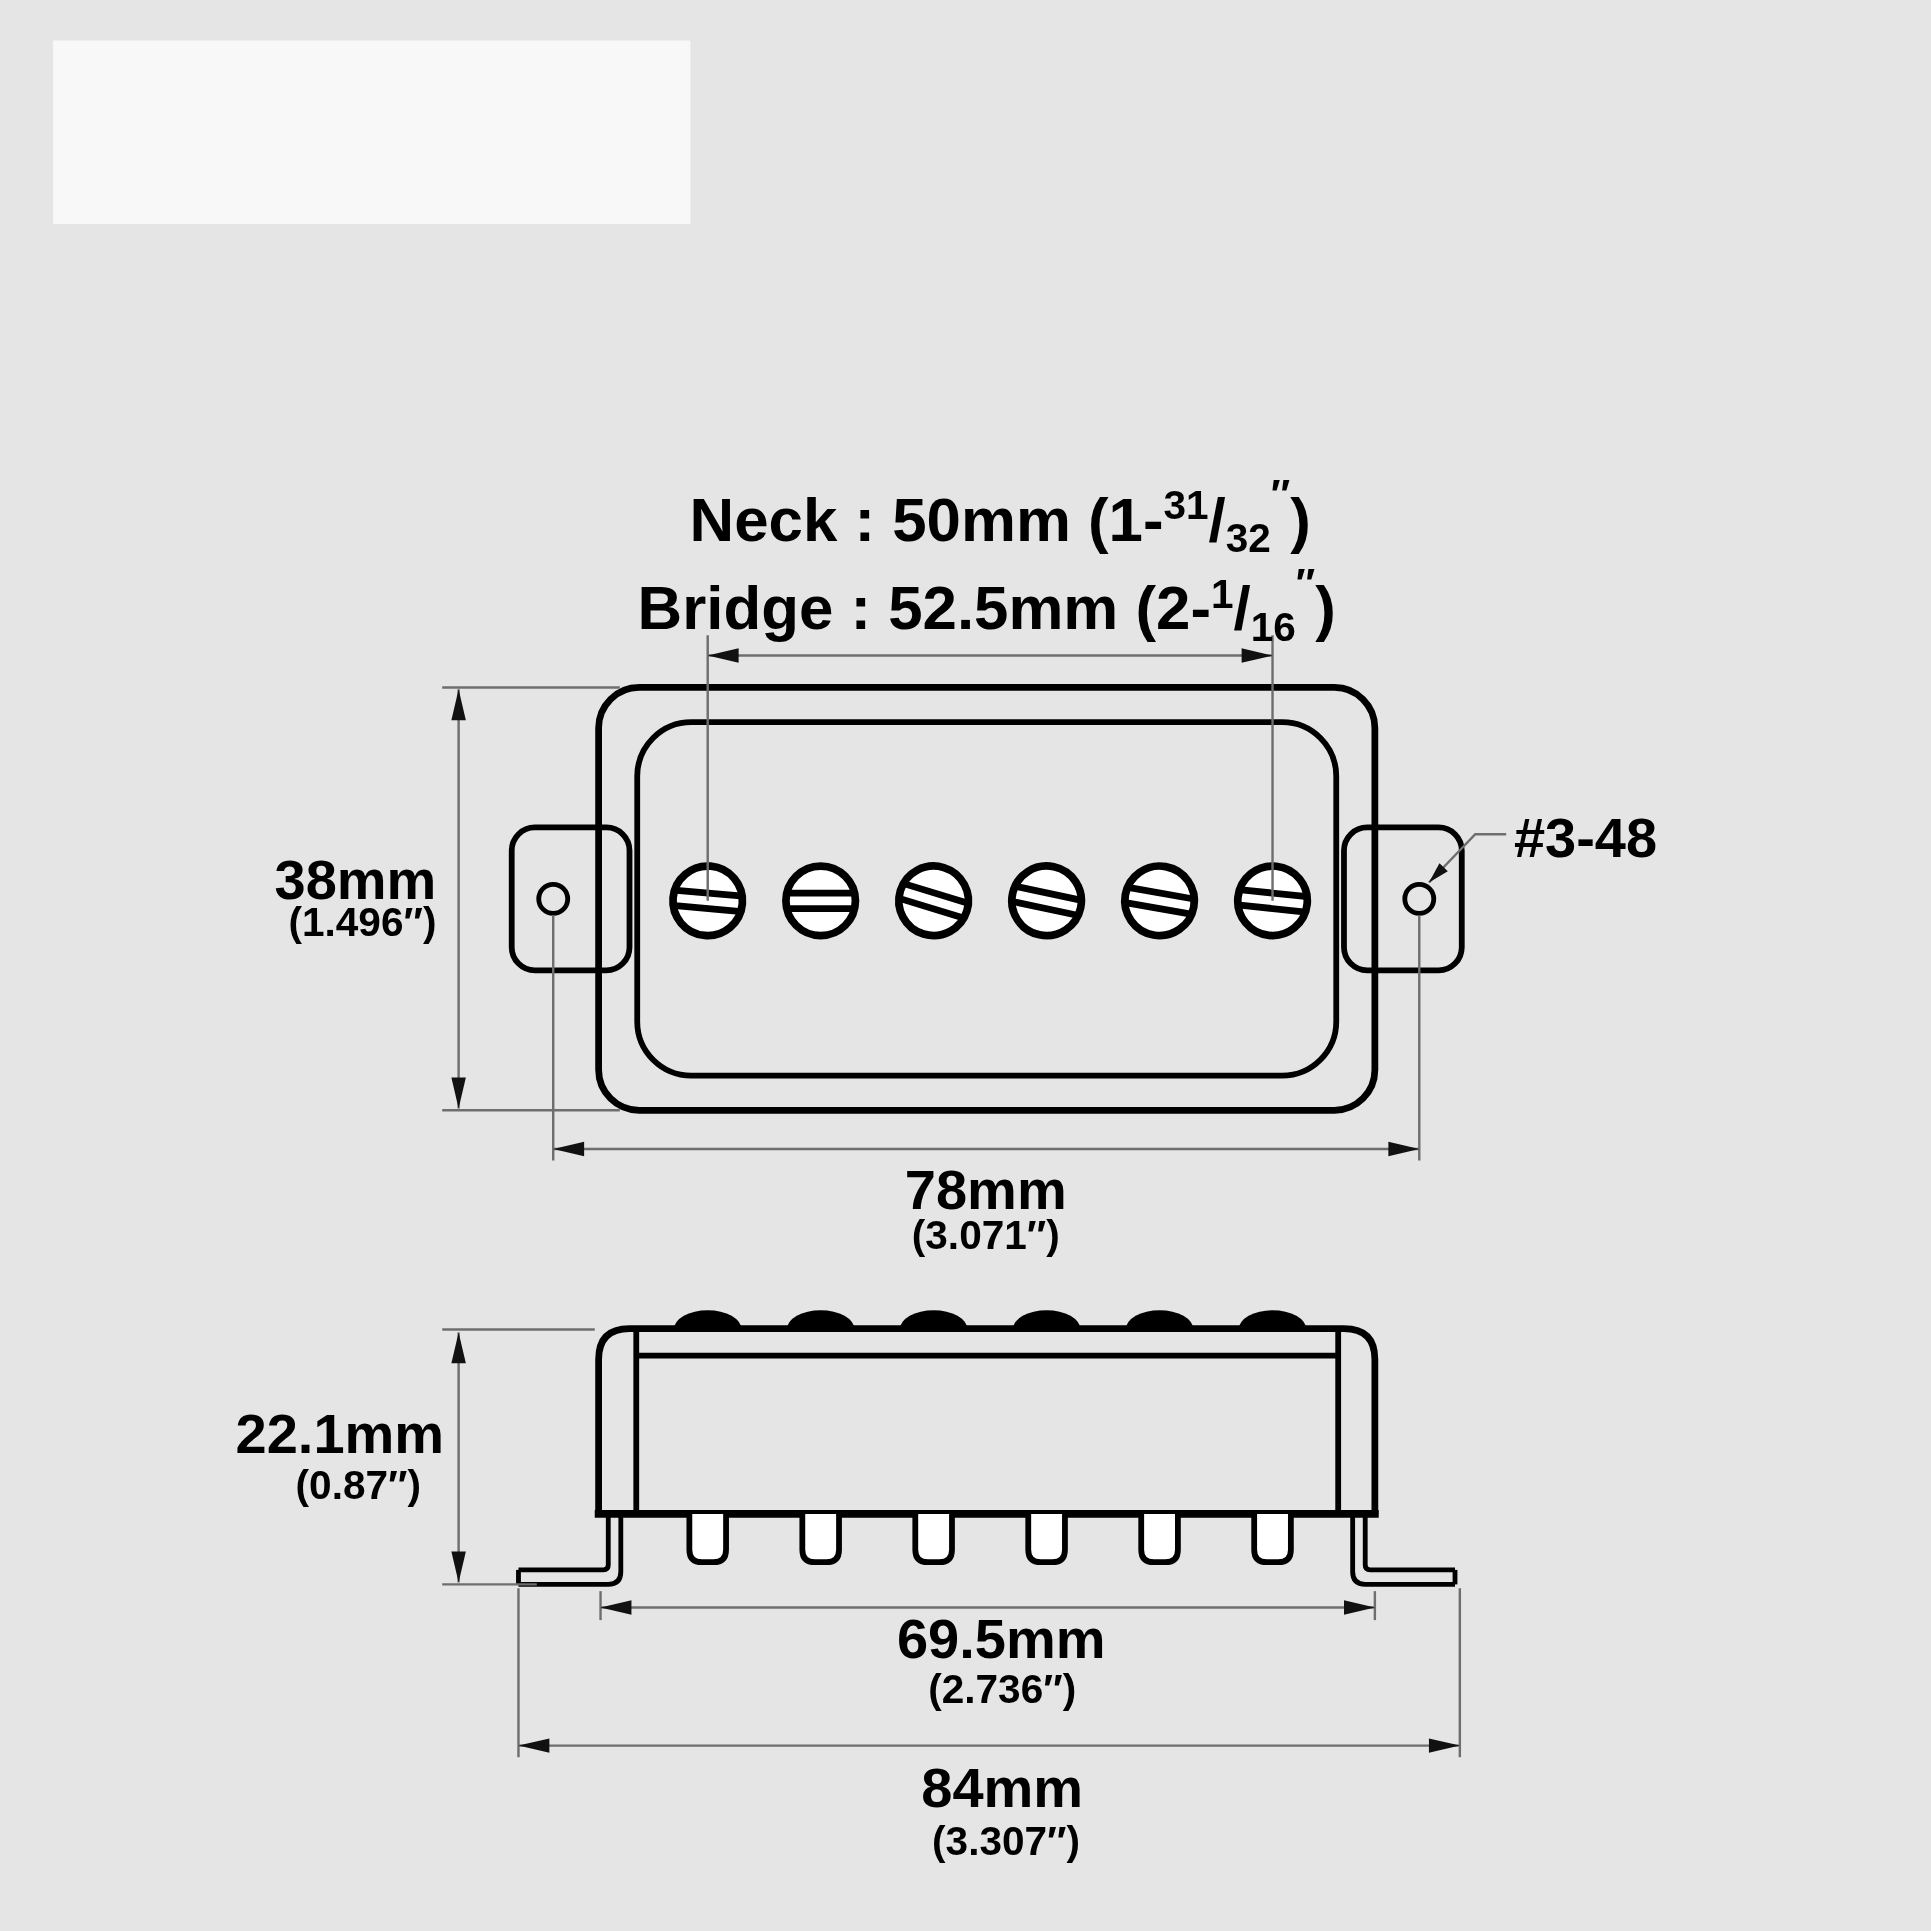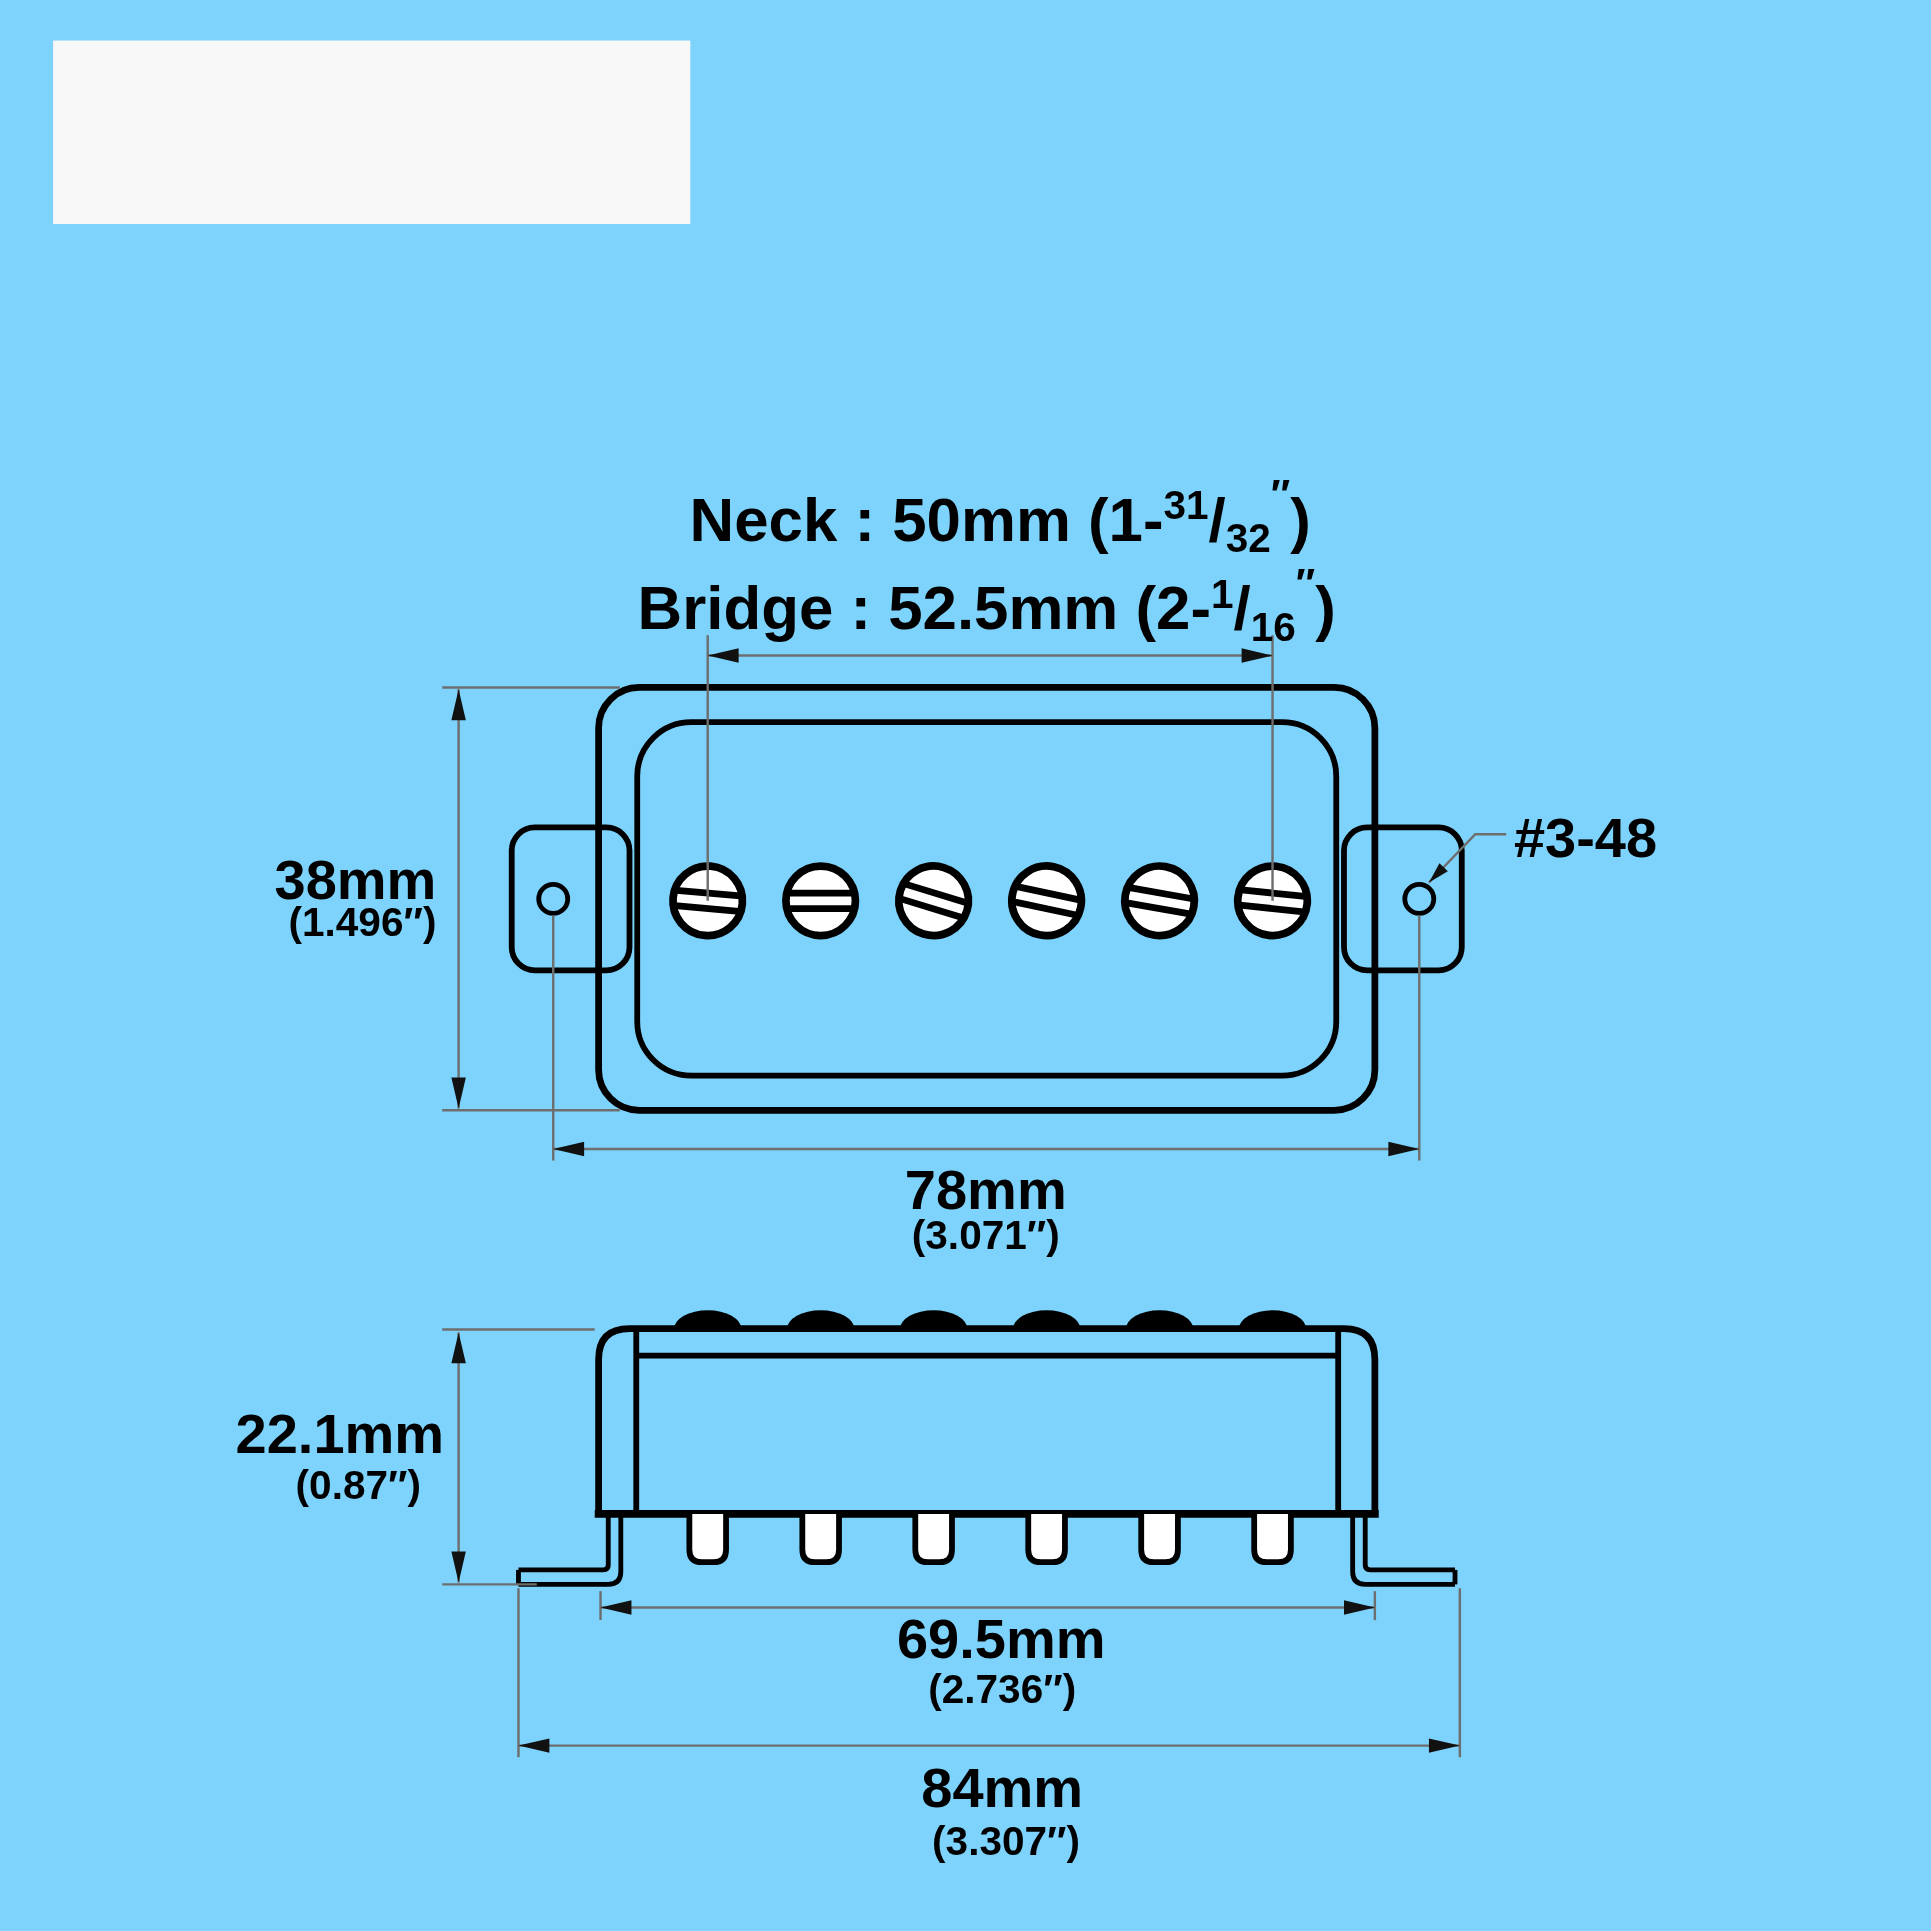--- a/index.html
+++ b/index.html
@@ -1,16 +1,16 @@
 <!DOCTYPE html>
 <html><head>
 <meta charset="utf-8">
 <style>
   html,body{margin:0;padding:0;background:#ffffff;}
-  .stage{position:relative;width:1931px;height:1931px;background:#7dd3fc;
+  .stage{position:relative;width:1931px;height:1931px;background:#e5e5e5;
          font-family:"Liberation Sans",sans-serif;}
   svg{position:absolute;left:0;top:0;}
   text{fill:#000000;font-family:"Liberation Sans",sans-serif;font-weight:bold;}
   .spec-txt{font-size:64px;}
   .spec-sup{font-size:42px;}
   .dim-lg{font-size:58px;}
   .dim-sm{font-size:42px;}
   .outline{stroke:#000000;fill:none;}
   .dimline{stroke:#6e6e6e;stroke-width:2.5;fill:none;}
   .arrowhead{fill:#111111;}

